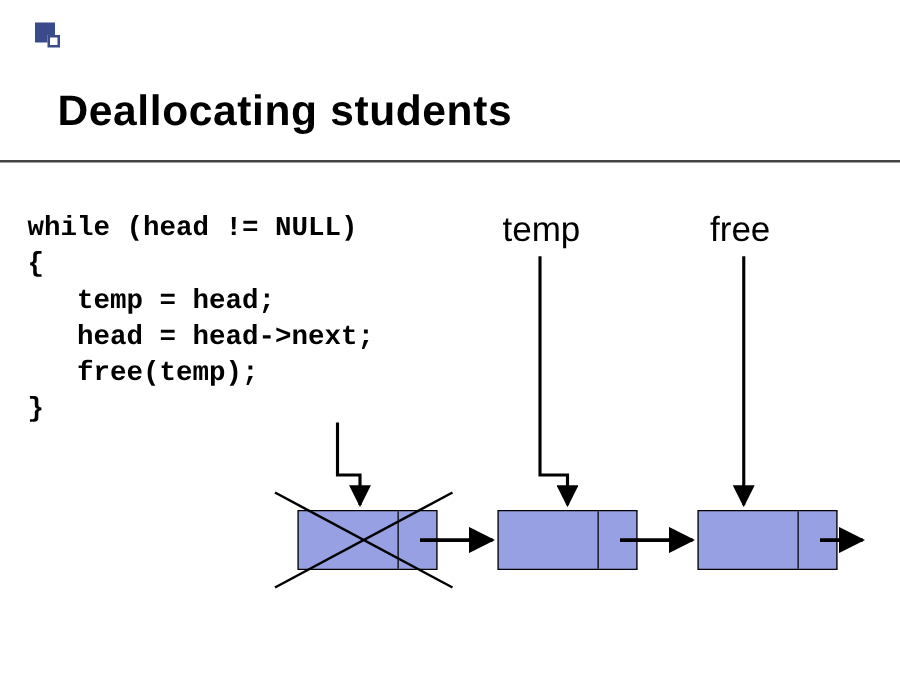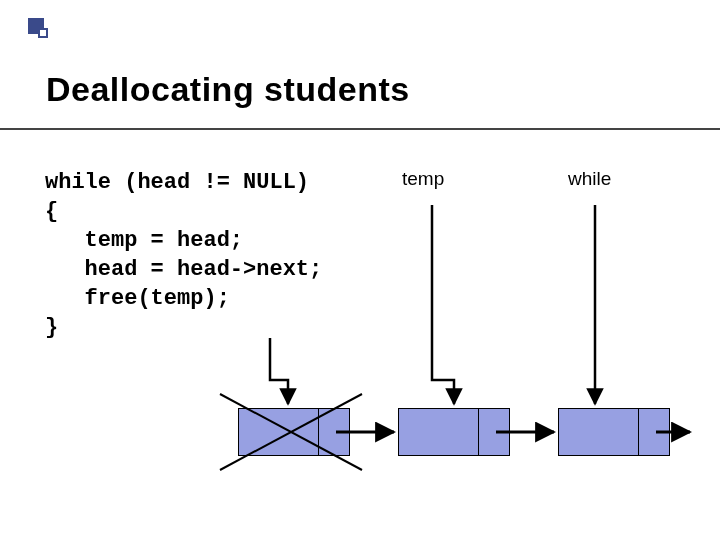--- a/index.html
+++ b/index.html
@@ -5,23 +5,23 @@
   * { box-sizing: border-box; margin: 0; padding: 0; }
   html, body { width: 720px; height: 540px; background: #fff; font-family: Arial, Helvetica, sans-serif; position: relative; overflow: hidden; }
 
   .deco { position: absolute; top: 18px; left: 28px; width: 28px; height: 28px; }
   .deco .sq1 { position: absolute; top: 0; left: 0; width: 16px; height: 16px; background: #3a4a8a; }
   .deco .sq2 { position: absolute; top: 10px; left: 10px; width: 10px; height: 10px; border: 2px solid #3a4a8a; background: #fff; }
 
   .title { position: absolute; top: 70px; left: 46px; font-size: 34px; color: #000; letter-spacing: 0.5px; }
   .underline { position: absolute; top: 128px; left: 0; width: 720px; height: 2px; background: #444; }
 
-  .code { position: absolute; top: 168px; left: 22px; font-family: "Courier New", Courier, monospace; font-size: 22px; line-height: 1.32; font-weight: bold; white-space: pre; color: #000; margin-left: 23px; }
+  .code { position: absolute; top: 168px; left: 22px; font-family: "Courier New", Courier, monospace; font-size: 22px; line-height: 1.32; font-weight: bold; white-space: pre; color: #000; }
 
-  .ptr-label { position: absolute; top: 168px; font-size: 19px; color: #000; }
+  .ptr-label { position: absolute; top: 168px; font-size: 28px; color: #000; }
   .ptr-temp { left: 402px; }
   .ptr-head { left: 568px; }
 
   .node { position: absolute; top: 408px; width: 112px; height: 48px; background: #97a0e2; border: 1.5px solid #000; }
   .node .divider { position: absolute; right: 30px; top: 0; bottom: 0; width: 1.5px; background: #000; }
   .node1 { left: 238px; }
   .node2 { left: 398px; }
   .node3 { left: 558px; }
 
   svg.lines { position: absolute; left: 0; top: 0; width: 720px; height: 540px; }
@@ -38,21 +38,21 @@
 <div class="underline"></div>
 
 <pre class="code"><span>while (head != NULL)</span>
 <span>{</span>
 <span>   temp = head;</span>
 <span>   head = head-&gt;next;</span>
 <span>   free(temp);</span>
 <span>}</span></pre>
 
 <div class="ptr-label ptr-temp">temp</div>
-<div class="ptr-label ptr-head">while</div>
+<div class="ptr-label ptr-head">free</div>
 
 <div class="node node1">
   <div class="divider"></div>
 </div>
 <div class="node node2">
   <div class="divider"></div>
 </div>
 <div class="node node3">
   <div class="divider"></div>
 </div>

